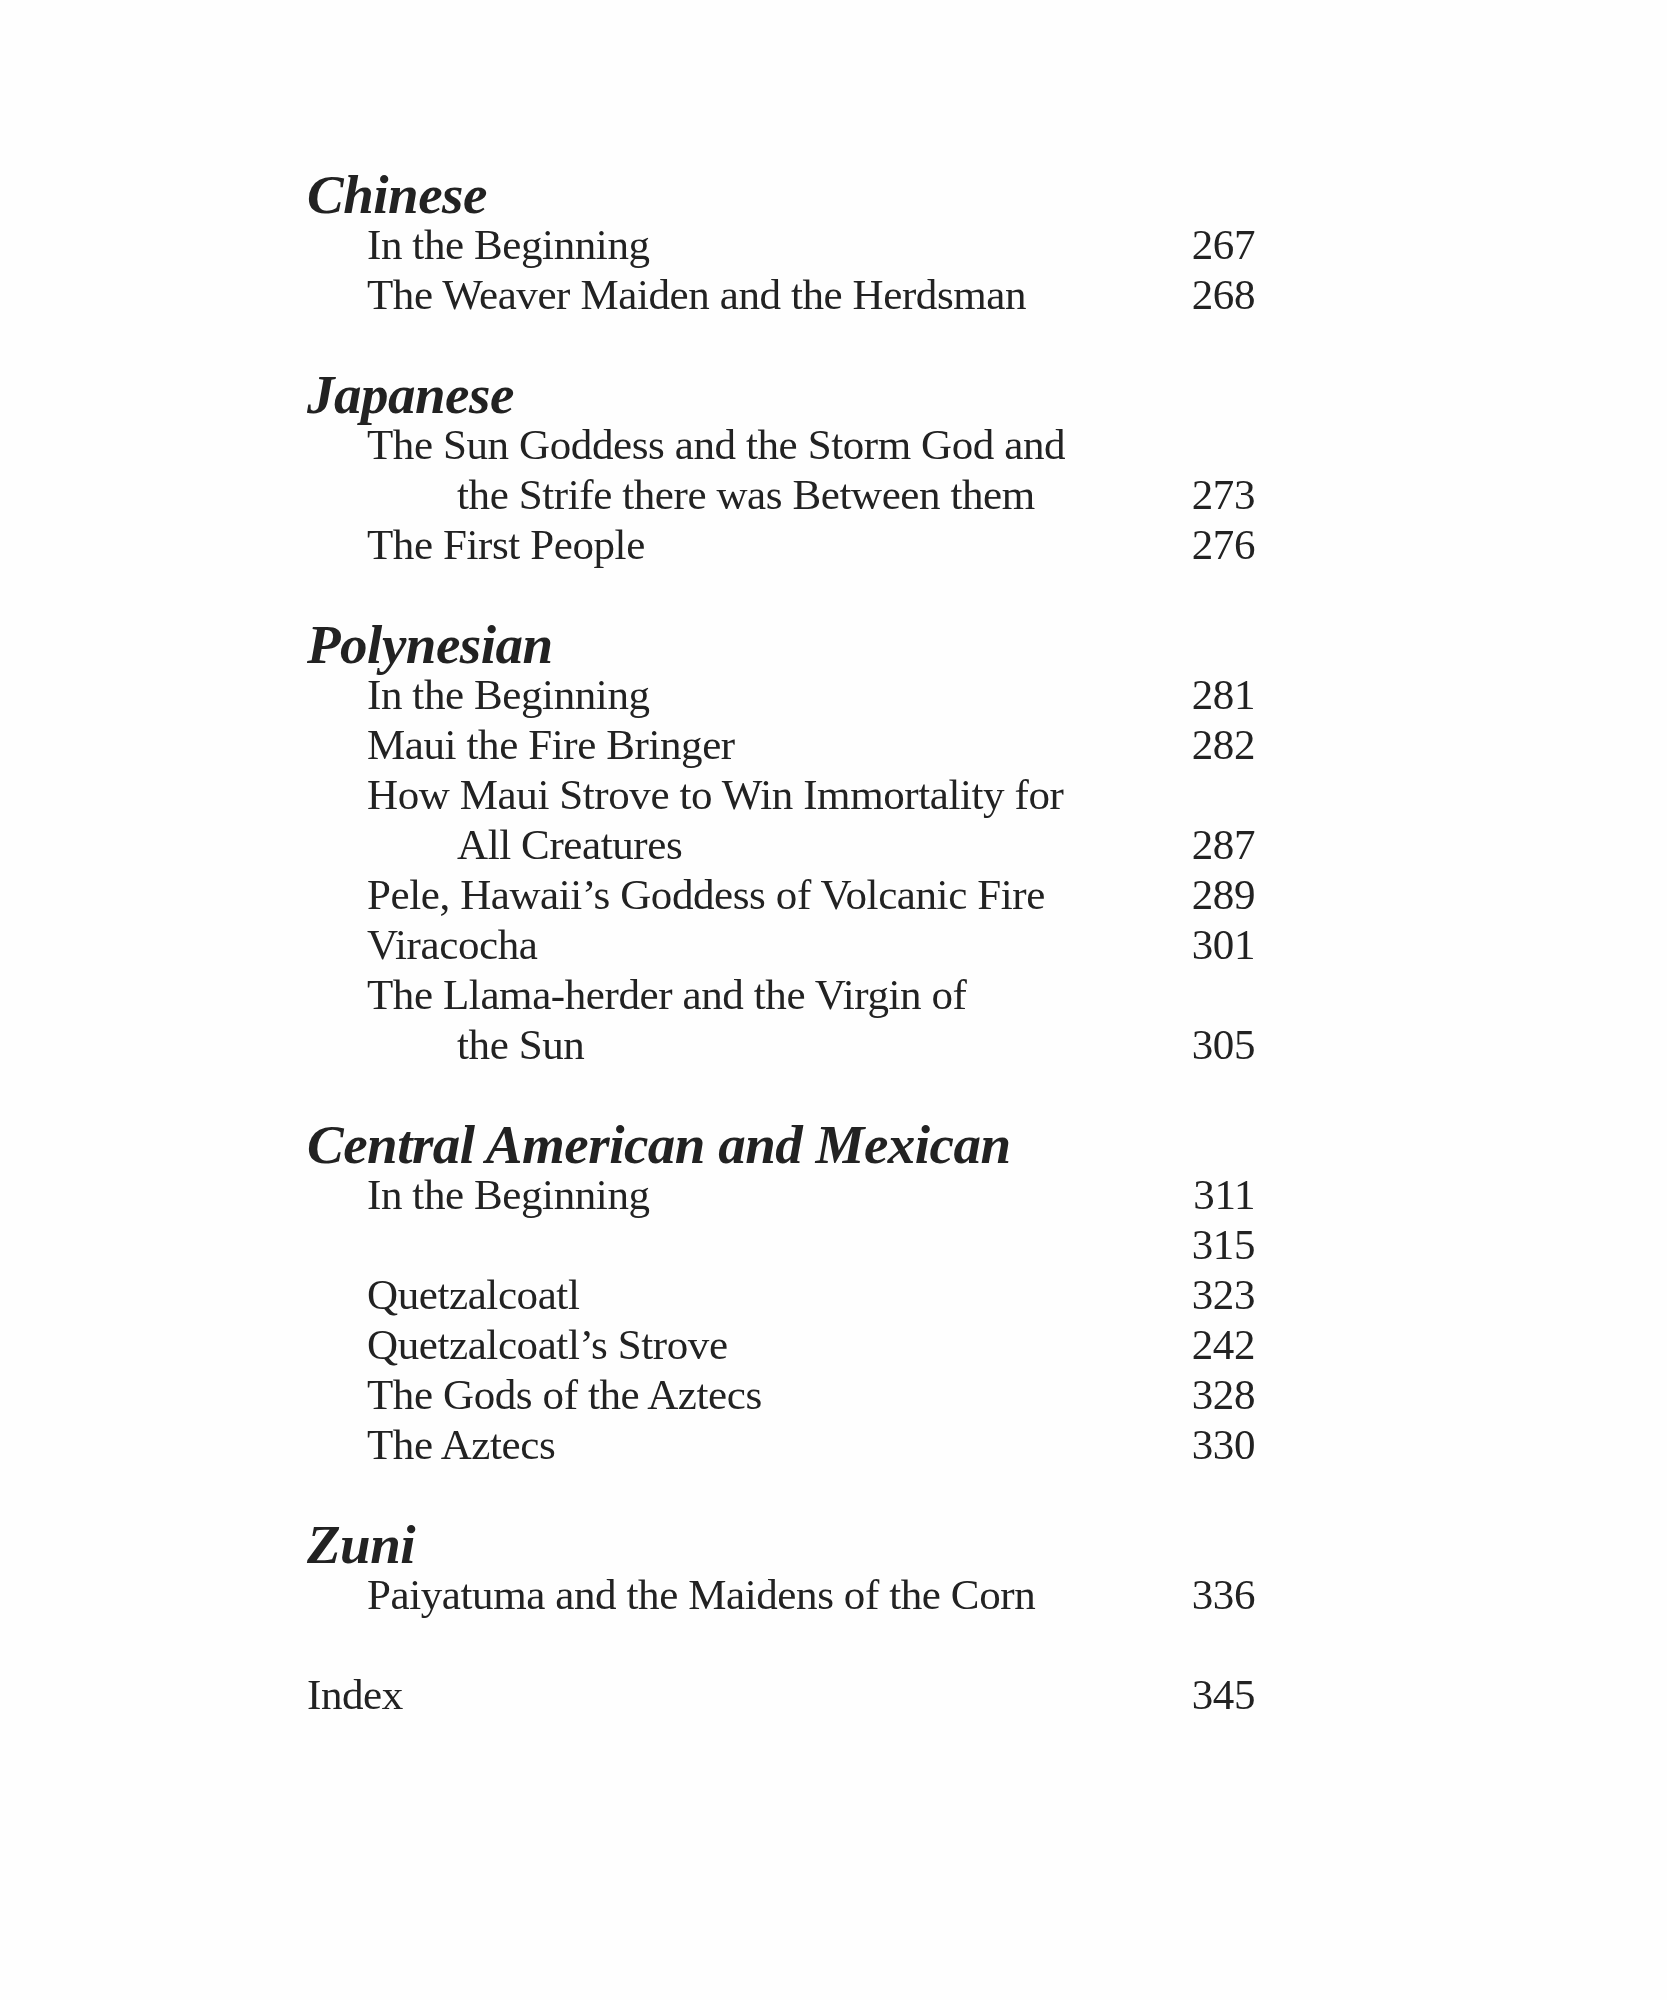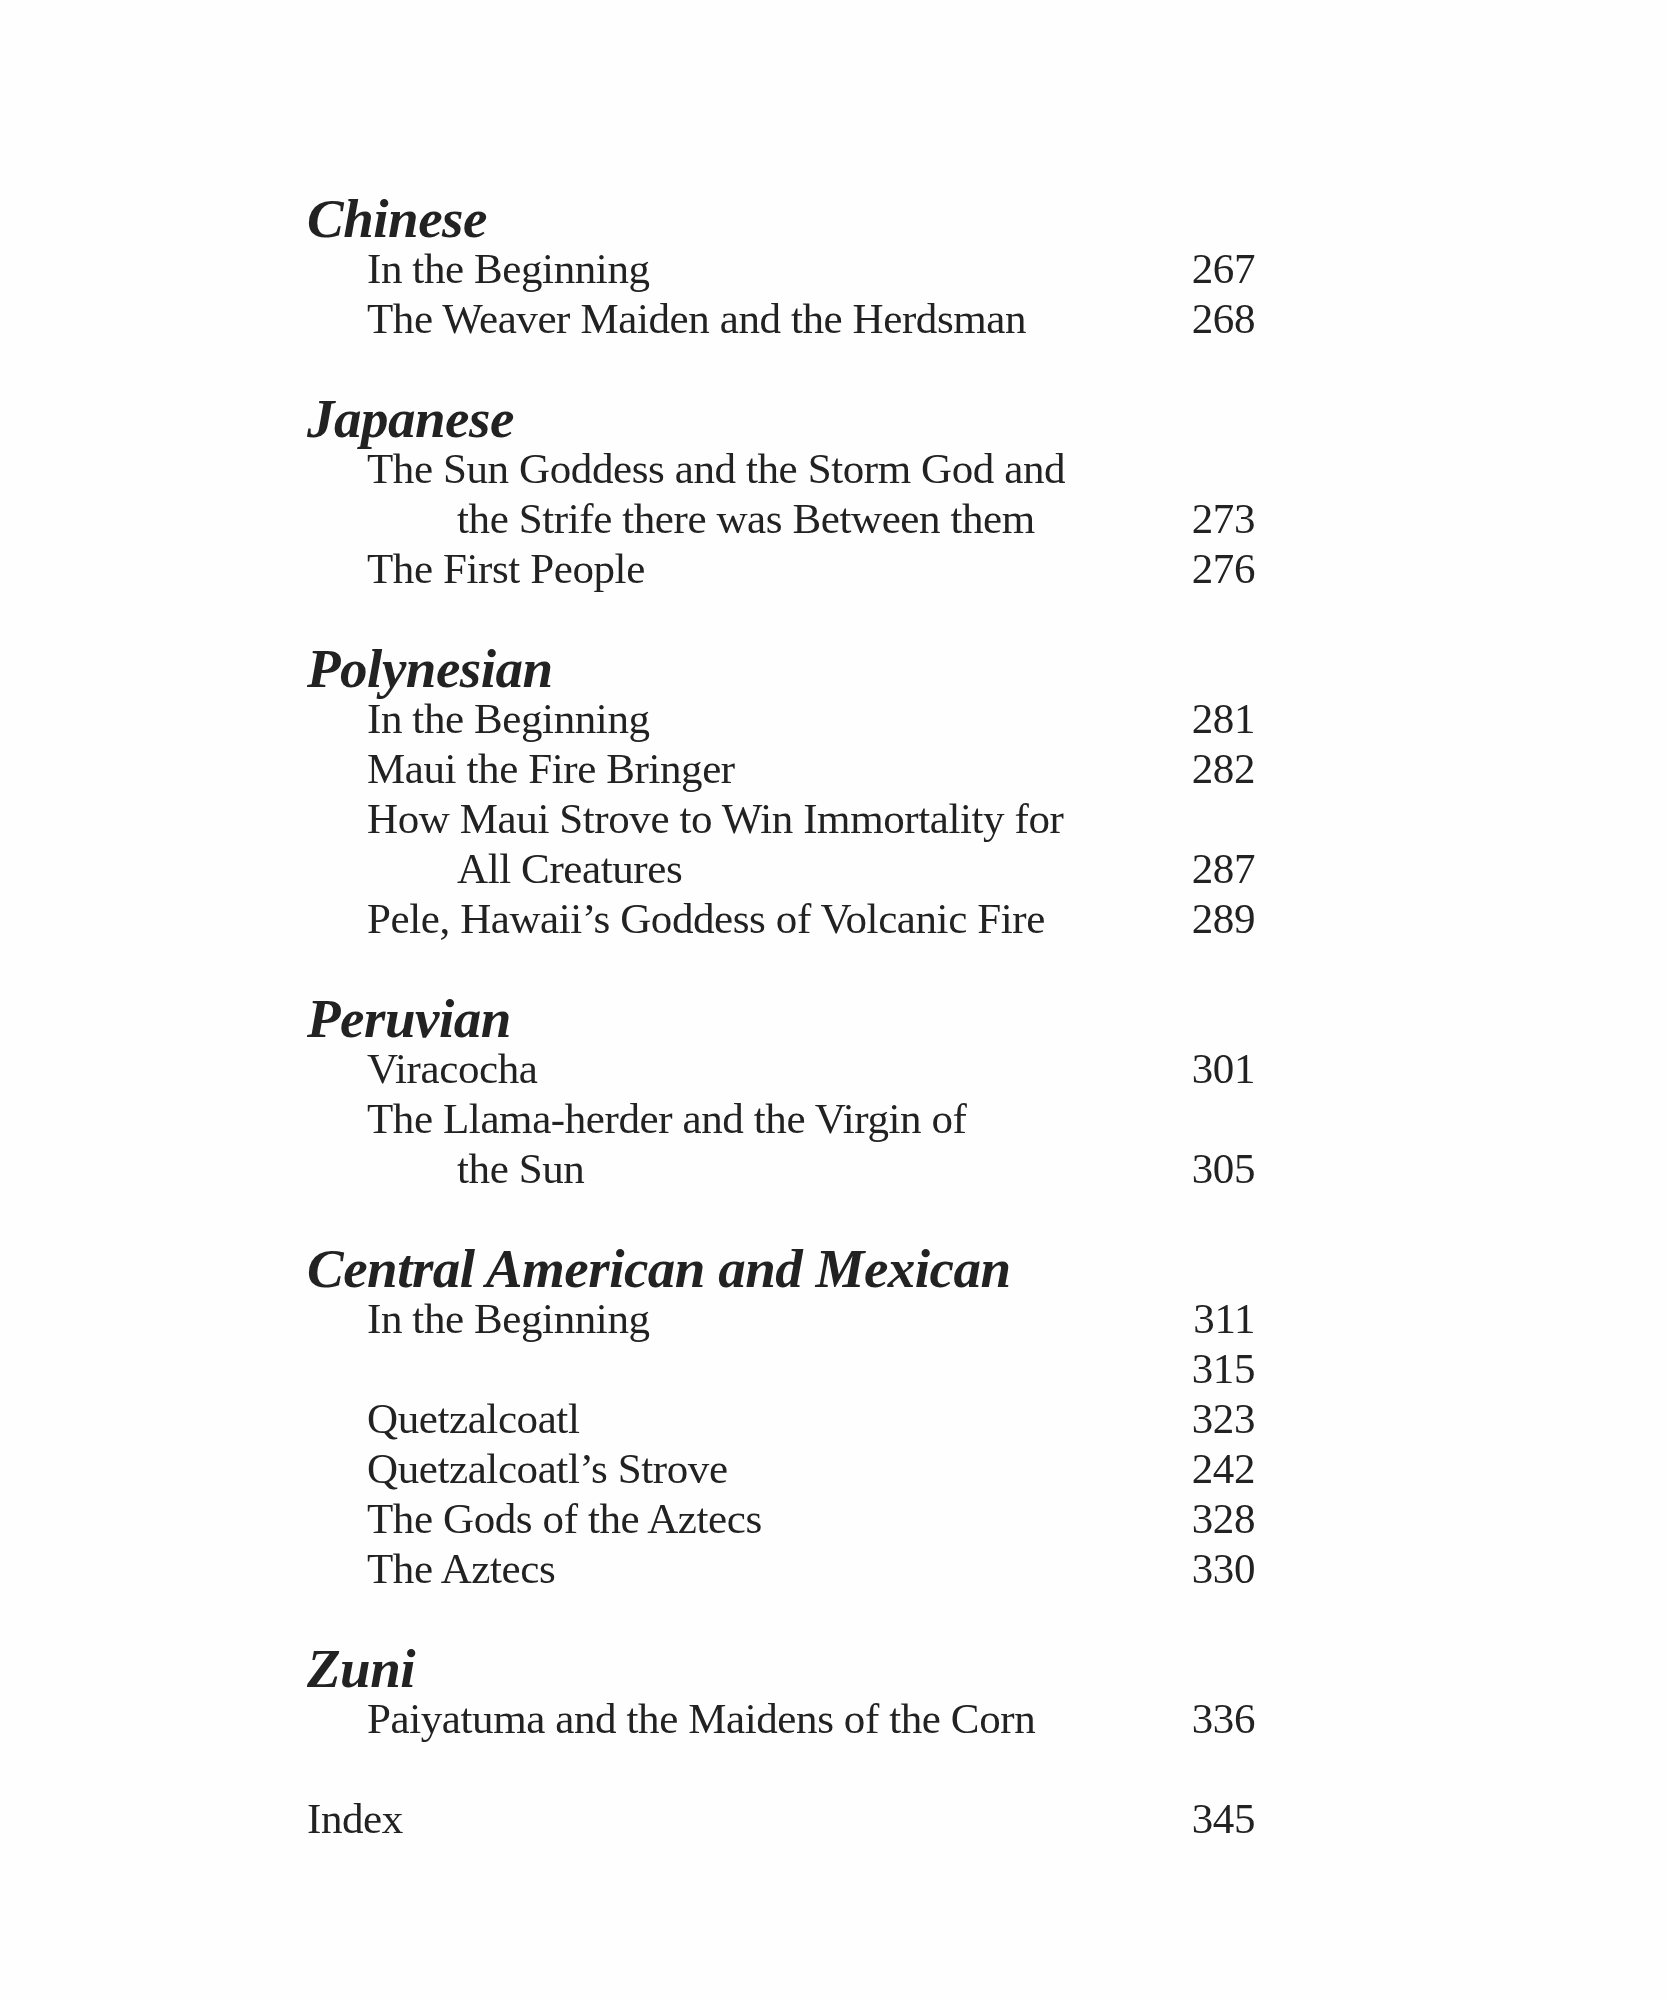--- a/index.html
+++ b/index.html
@@ -18,21 +18,20 @@
   .page {
     position: absolute;
     inset: 0;
     background: #fefefe;
   }
   .toc {
     position: absolute;
     left: 307px;
     top: 170px;
     width: 948px;
-    margin-top: 24px;
   }
   .row {
     display: flex;
     align-items: baseline;
     height: 50px;
     line-height: 50px;
     white-space: nowrap;
   }
   .heading-row {
     margin-top: 50px;
@@ -109,23 +108,20 @@
         <span class="entry-title ind1">How Maui Strove to Win Immortality for</span>
       </div>
       <div class="row">
         <span class="entry-title ind2">All Creatures</span>
         <span class="page-number">287</span>
       </div>
       <div class="row">
         <span class="entry-title ind1">Pele, Hawaii’s Goddess of Volcanic Fire</span>
         <span class="page-number">289</span>
       </div>
-      <div class="row heading-row">
-        <span class="section-heading">Peruvian</span>
-      </div>
       <div class="row">
         <span class="entry-title ind1">Viracocha</span>
         <span class="page-number">301</span>
       </div>
       <div class="row">
         <span class="entry-title ind1">The Llama-herder and the Virgin of</span>
       </div>
       <div class="row">
         <span class="entry-title ind2">the Sun</span>
         <span class="page-number">305</span>

